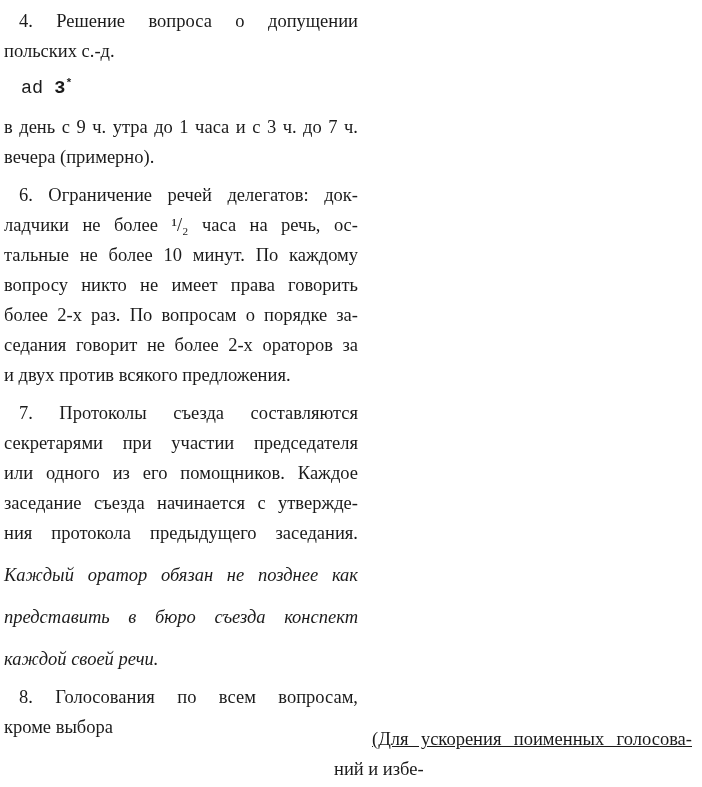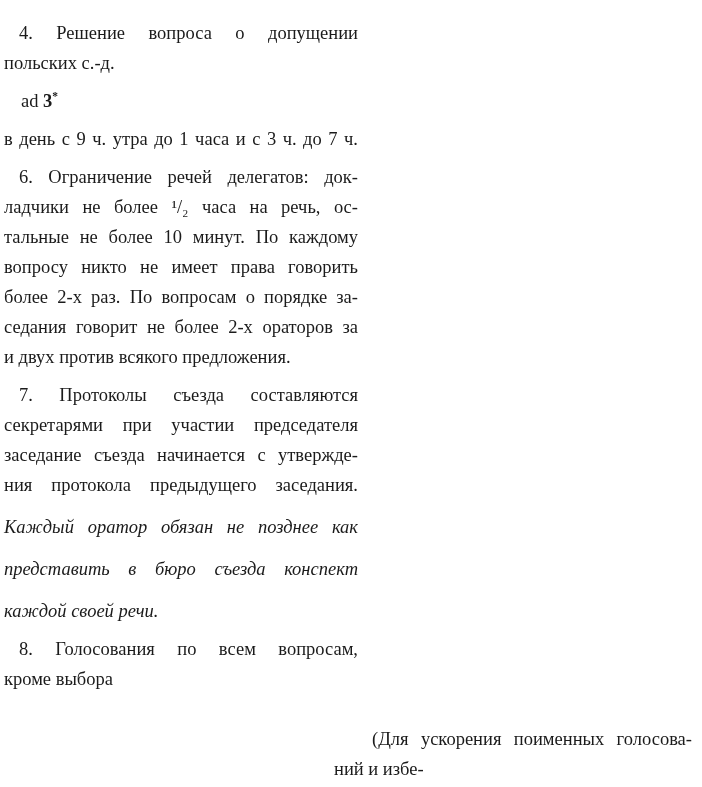--- a/index.html
+++ b/index.html
@@ -7,86 +7,88 @@
     position: relative;
     width: 702px;
     height: 787px;
     background: #ffffff;
     font-family: "Liberation Serif", "DejaVu Serif", serif;
     color: #1b1b1b;
     overflow: hidden;
   }
   .left-col {
     position: absolute;
-    top: 18px;
+    top: 6px;
     left: 4px;
     width: 354px;
   }
   .para { margin: 0 0 8px 0; }
   .para:last-child { margin-bottom: 0; }
   .line {
     font-size: 18.5px;
     line-height: 30px;
     white-space: normal;
   }
   .just {
     text-align: justify;
     text-align-last: justify;
   }
   .indent { text-indent: 15px; }
-  .ad-line { padding-left: 17px; }
+  .ad-line { padding-left: 17px; font-family: Liberation Mono, monospace; }
   .bold { font-weight: bold; }
   .italic { font-style: italic; margin-top: 12px; }
   sup.marker {
     font-size: 62%;
     vertical-align: super;
     font-weight: bold;
     line-height: 0;
   }
   .right-note {
     position: absolute;
     top: 724px;
     left: 334px;
     width: 358px;
   }
-  .indent-lg { text-indent: 38px; }
+  .indent-lg { text-indent: 38px; text-decoration: underline; }
 </style>
 </head>
 <body>
 
 <div class="page">
 
   <div class="left-col">
 
     <div class="para">
       <div class="line just indent">4. Решение вопроса о допущении</div>
       <div class="line">польских с.-д.</div>
     </div>
 
     <div class="para">
       <div class="line ad-line"><span>ad </span><span class="bold">3</span><sup class="marker">*</sup></div>
     </div>
 
     <div class="para">
       <div class="line just">в день с 9 ч. утра до 1 часа и с 3 ч. до 7 ч.</div>
+      <div class="line">вечера (примерно).</div>
     </div>
 
     <div class="para">
       <div class="line just indent">6. Ограничение речей делегатов: док-</div>
       <div class="line just">ладчики не более ¹/₂ часа на речь, ос-</div>
       <div class="line just">тальные не более 10 минут. По каждому</div>
       <div class="line just">вопросу никто не имеет права говорить</div>
       <div class="line just">более 2-х раз. По вопросам о порядке за-</div>
       <div class="line just">седания говорит не более 2-х ораторов за</div>
       <div class="line">и двух против всякого предложения.</div>
     </div>
 
     <div class="para">
       <div class="line just indent">7. Протоколы съезда составляются</div>
       <div class="line just">секретарями при участии председателя</div>
+      <div class="line just">или одного из его помощников. Каждое</div>
       <div class="line just">заседание съезда начинается с утвержде-</div>
       <div class="line just">ния протокола предыдущего заседания.</div>
       <div class="line just italic">Каждый оратор обязан не позднее как</div>
       <div class="line just italic">представить в бюро съезда конспект</div>
       <div class="line italic">каждой своей речи.</div>
     </div>
 
     <div class="para">
       <div class="line just indent">8. Голосования по всем вопросам,</div>
       <div class="line">кроме выбора</div>

